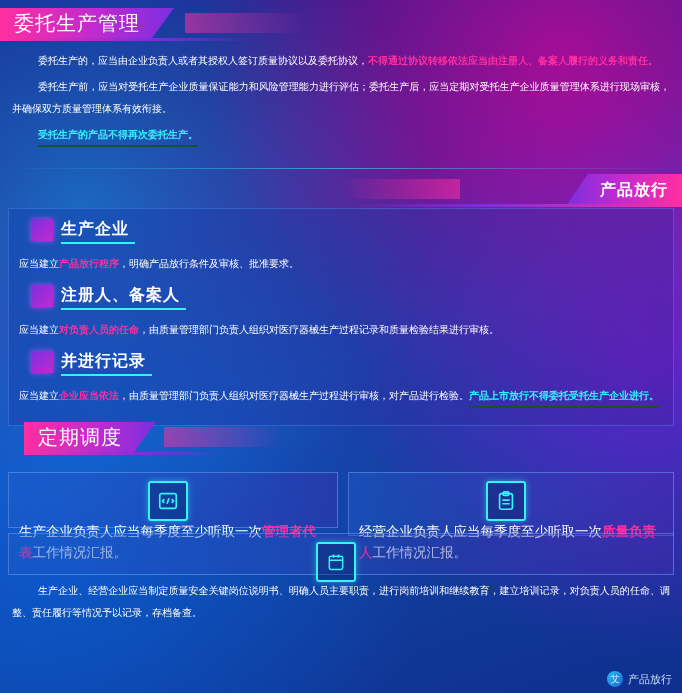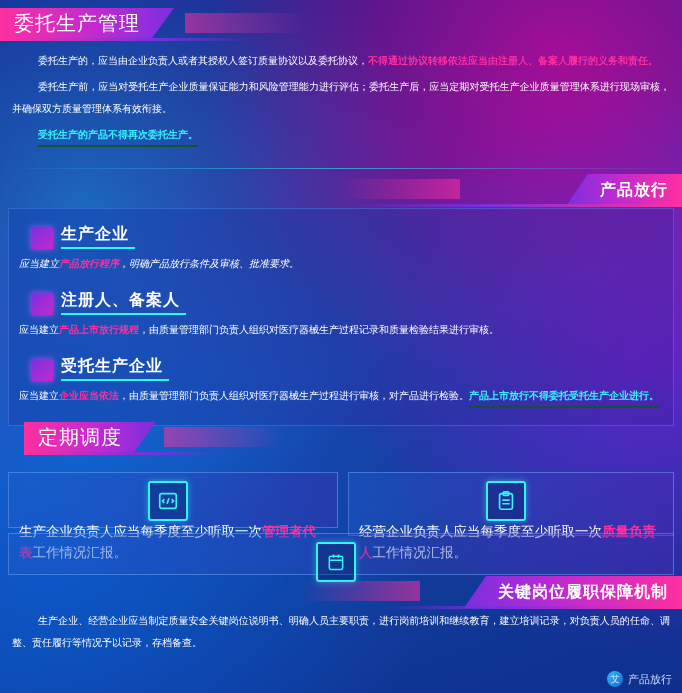--- a/index.html
+++ b/index.html
@@ -58,21 +58,21 @@
   .hl-cyan{color:#34f5ff;font-weight:bold;}
   .hl-under{border-bottom:2px solid #14532d;padding-bottom:5px;}
 
   
   .panel{
     position:absolute;left:8px;width:666px;box-sizing:border-box;
     background:linear-gradient(100deg,rgba(18,70,175,.55),rgba(60,30,150,.35));
     border:1px solid rgba(90,160,255,.35);
   }
   .subhead{
-    display:flex;align-items:flex-end;height:30px;margin:10px 0 4px 22px;
+    display:flex;align-items:flex-start;height:30px;margin:10px 0 4px 22px;
   }
   .subhead .sqr{
     width:22px;height:22px;background:linear-gradient(135deg,#7a2fe0,#c12ad0);
     margin-right:8px;box-shadow:0 0 6px rgba(200,80,255,.8);
   }
   .subhead .label{
     font-size:16px;font-weight:bold;color:#fff;
     border-bottom:2px solid #34f5ff;padding:0 6px 2px 0;letter-spacing:1px;
   }
 
@@ -143,35 +143,35 @@
     <div class="bar-right-underline"></div>
   </div>
 </div>
 
 <div class="panel" style="top:208px;height:218px;">
 
   <div class="subhead">
     <div class="sqr"></div>
     <div class="label">生产企业</div>
   </div>
-  <div class="para" style="padding-left:10px;font-style:italic;">
+  <div class="para" style="padding-left:10px;">
     <span>应当建立</span><span class="hl-pink">产品放行程序</span><span>，明确产品放行条件及审核、批准要求。</span>
   </div>
 
   <div class="subhead">
     <div class="sqr"></div>
     <div class="label">注册人、备案人</div>
   </div>
   <div class="para" style="padding-left:10px;">
-    <span>应当建立</span><span class="hl-pink">产品上市放行规程</span><span>，由质量管理部门负责人组织对医疗器械生产过程记录和质量检验结果进行审核。</span>
+    <span>应当建立</span><span class="hl-pink">对负责人员的任命</span><span>，由质量管理部门负责人组织对医疗器械生产过程记录和质量检验结果进行审核。</span>
   </div>
 
   <div class="subhead">
     <div class="sqr"></div>
-    <div class="label">受托生产企业</div>
+    <div class="label">并进行记录</div>
   </div>
   <div class="para" style="padding-left:10px;">
     <span>应当建立</span><span class="hl-pink">企业应当依法</span><span>，由质量管理部门负责人组织对医疗器械生产过程进行审核，对产品进行检验。</span><span class="hl-cyan hl-under">产品上市放行不得委托受托生产企业进行。</span>
   </div>
 </div>
 
 <div class="sec" style="top:422px;margin-left:24px;">
   <div class="bar">
     <div class="bar-left">
       <span class="txt">定期调度</span>
@@ -209,27 +209,20 @@
 <div class="card" style="top:533px;left:8px;width:666px;height:42px;">
   <div class="ico" style="height:30px;">
     <svg width="20" height="20" viewBox="0 0 24 24" fill="none" stroke="#34f5ff" stroke-width="1.8">
       <rect x="4" y="5" width="16" height="16" rx="2"></rect>
         <path d="M4 10h16M9 3v4M15 3v4"></path>
     </svg>
   </div>
 </div>
 
 <div class="sec" style="top:576px;">
-  <div class="bar">
-    <div class="tail" style="left:300px;background:linear-gradient(270deg,rgba(255,47,160,.55),rgba(255,47,160,0));"></div>
-    <div class="bar-right">
-      <span class="txt">关键岗位履职保障机制</span>
-    </div>
-    <div class="bar-right-underline" style="width:300px;"></div>
-  </div>
 
   <div class="para" style="margin-top:4px;">
     <span class="ind"></span><span>生产企业、经营企业应当制定质量安全关键岗位说明书、明确人员主要职责，进行岗前培训和继续教育，建立培训记录，对负责人员的任命、调整、责任履行等情况予以记录，存档备查。</span>
   </div>
 </div>
 
 <div class="wm">
   <span class="dot">艾</span>
   <span>产品放行</span>
 </div>

